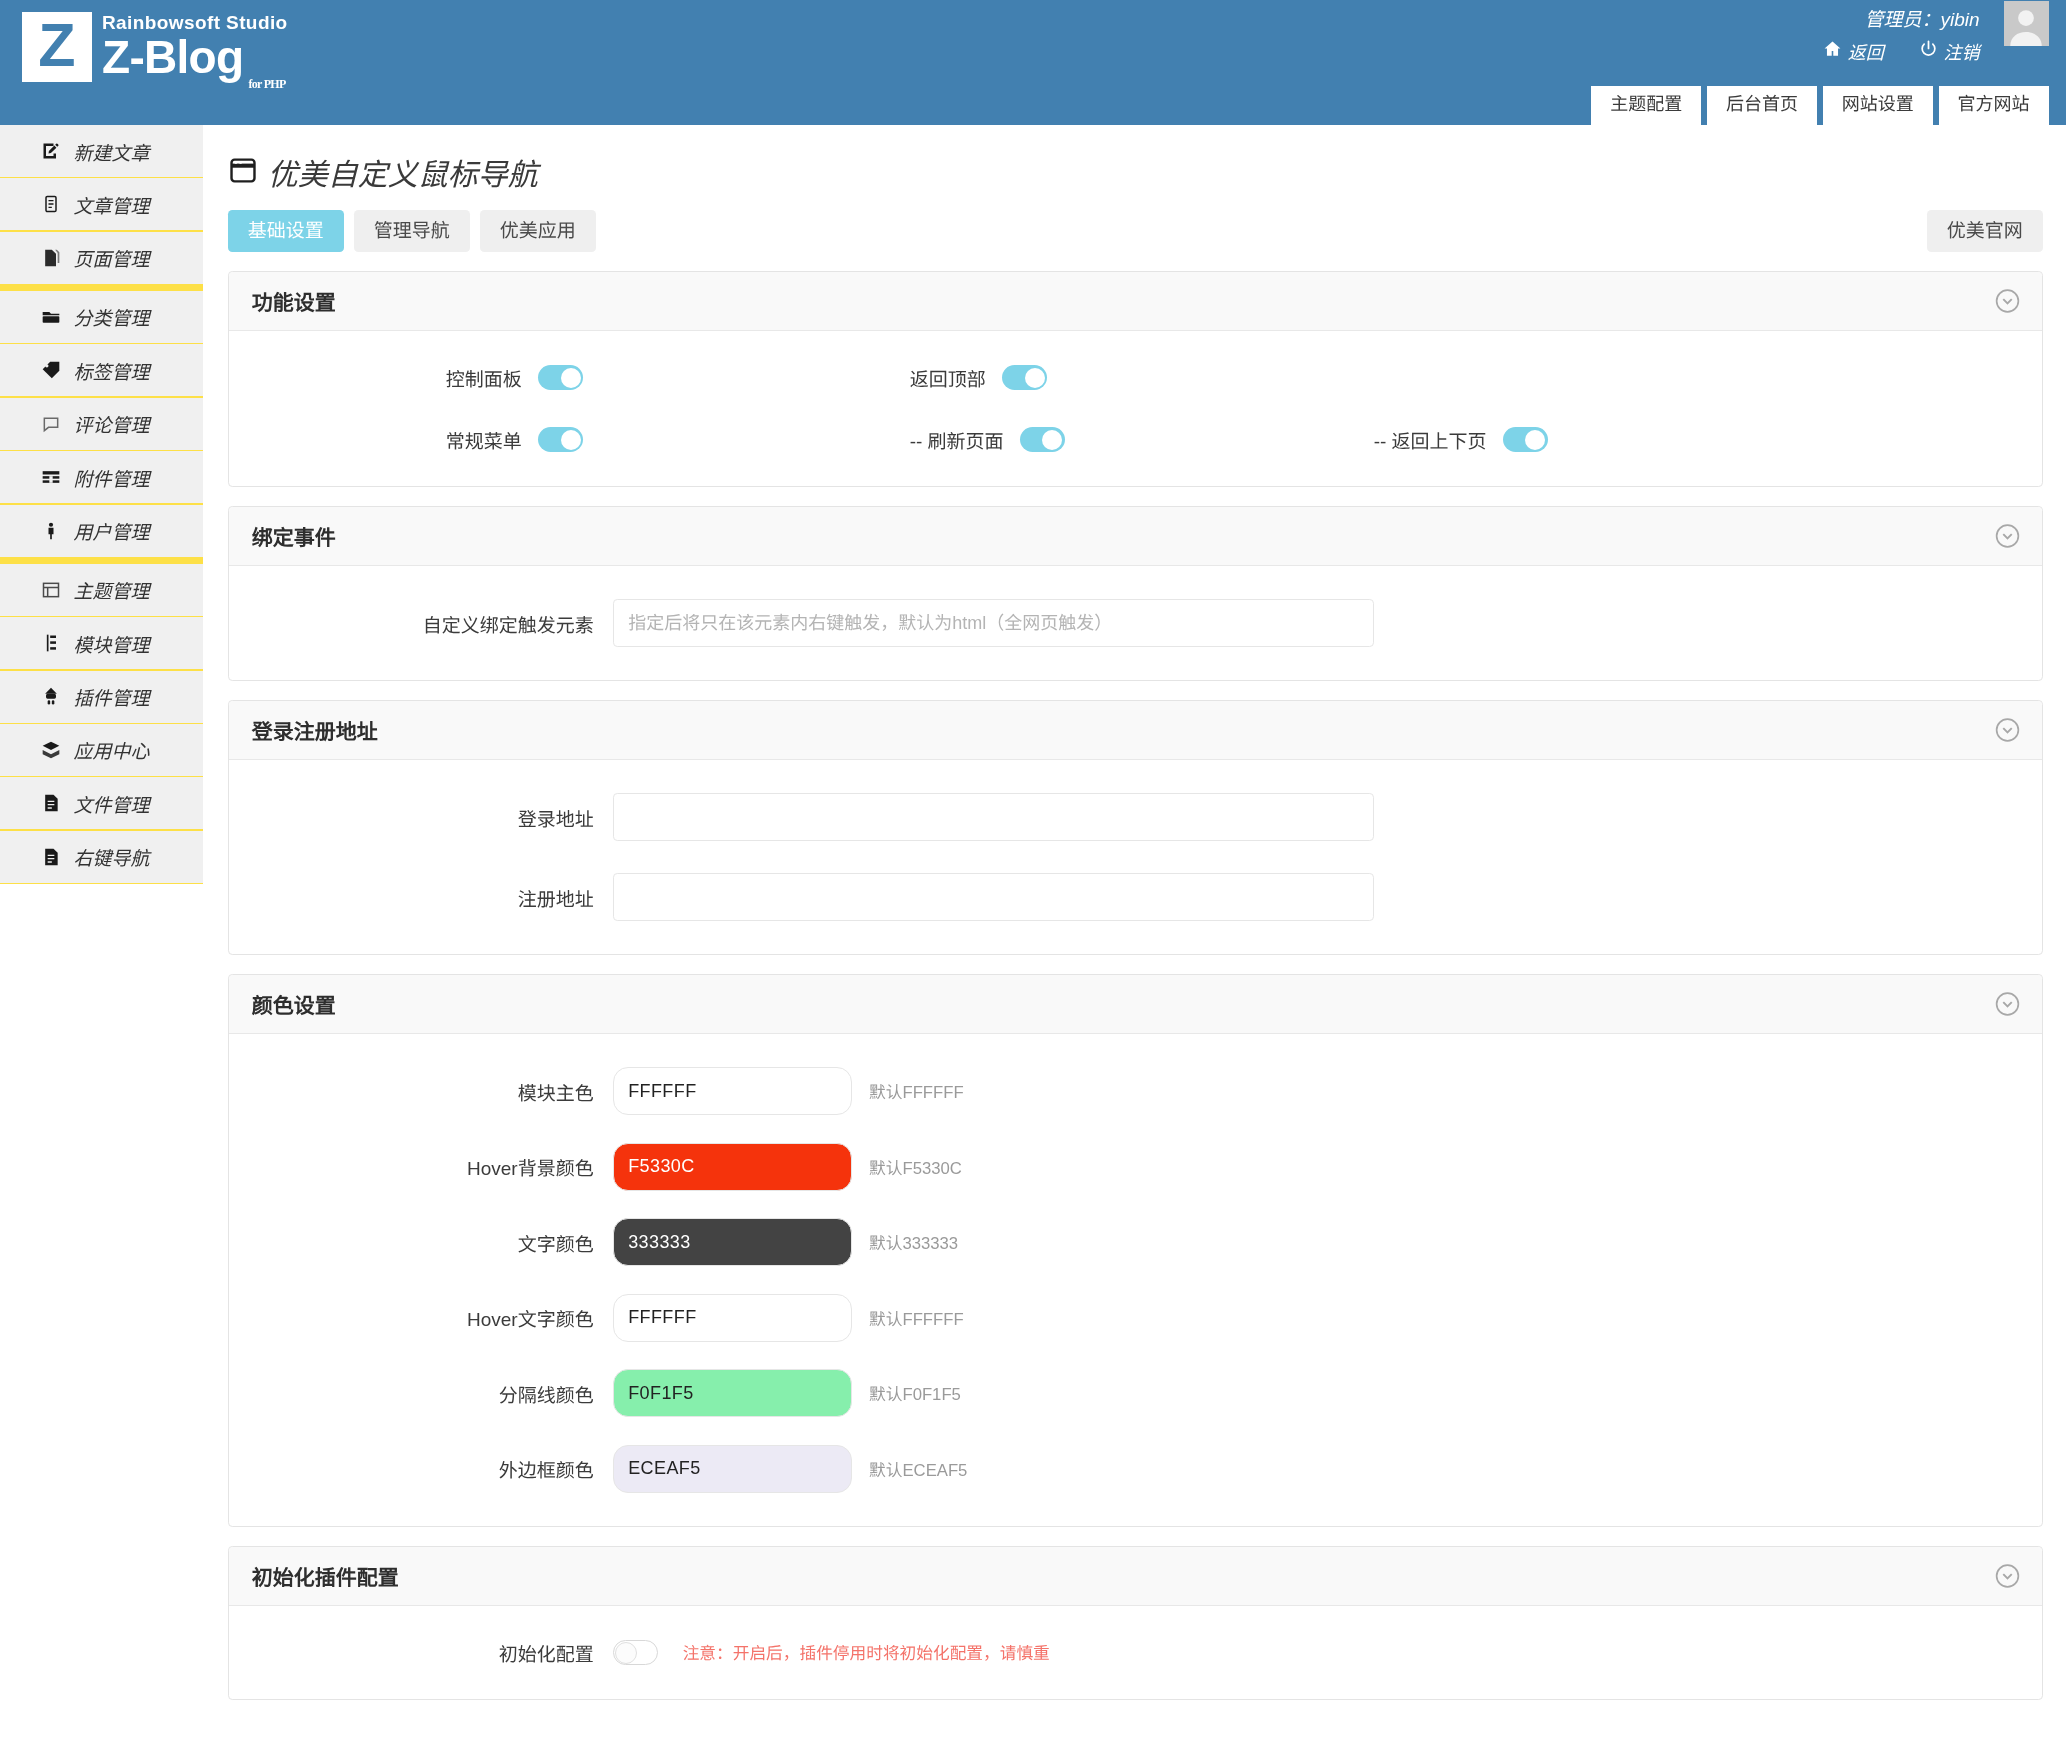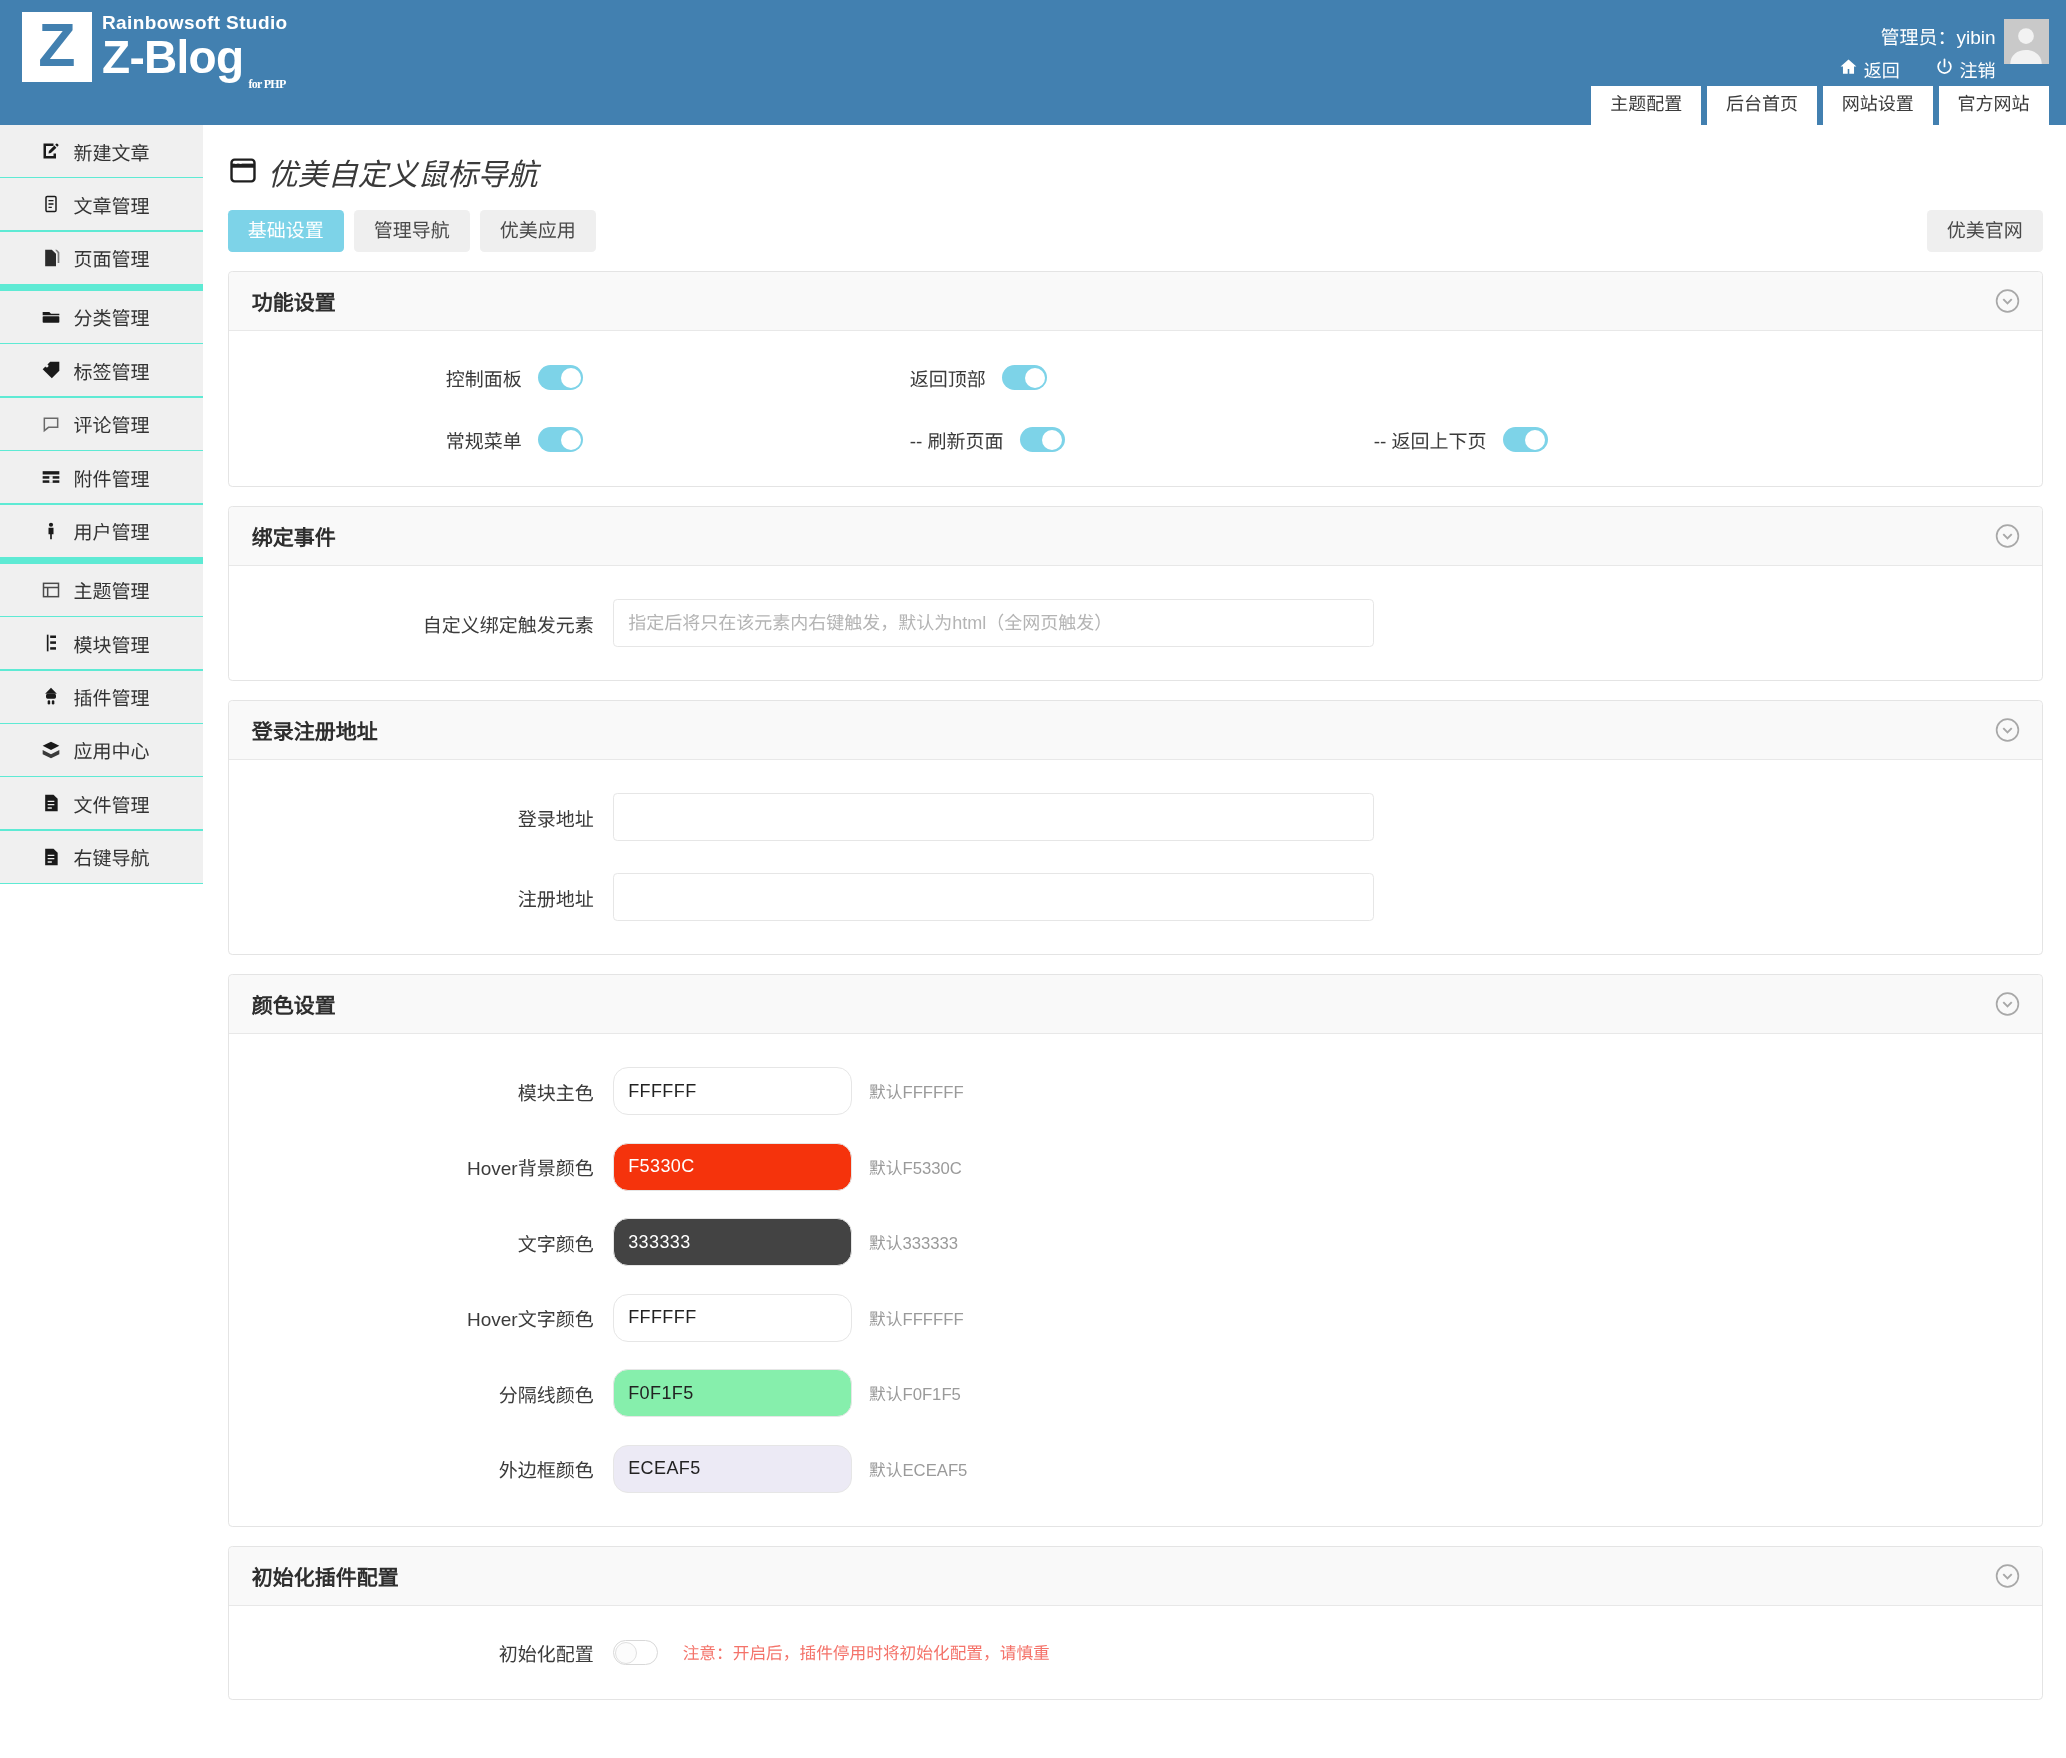--- a/index.html
+++ b/index.html
@@ -50,22 +50,22 @@
     position: relative;
   }
   .logo-php {
     position: absolute;
     right: 2px; bottom: -10px;
     font-size: 12px; font-weight: bold; font-family: Liberation Serif, serif;
   }
 
   .user-area {
     position: absolute;
-    right: 17.4px; top: 19px;
-    display: flex; align-items: flex-start; gap: 8px;
+    right: 17.4px; top: 1px;
+    display: flex; align-items: flex-start; gap: 24px; font-style: italic;
   }
   .user-lines { text-align: right; color:#fff; }
   .user-name {
     font-size: 19px;
     margin: 2.9px 0 7.2px 0;
     white-space: nowrap;
   }
   .user-links { display:flex; gap: 35px; justify-content:flex-end; }
   .user-link {
     display:flex; align-items:center; gap:5.8px;
@@ -95,21 +95,22 @@
   }
 
   
   .body-wrap { display:flex; align-items:flex-start; }
 
   
   .sidebar {
     width: 203px;
     flex: 0 0 203px;
     padding-top: 0;
-    background: #5eead4;
+    background: #fde047;
+    font-style: italic;
   }
   .side-item {
     background: #f0f0f0;
     height: 52px;
     display: flex;
     align-items: center;
     padding-left: 39px;
     gap: 11.6px;
     font-size: 19px;
     color: #333;

